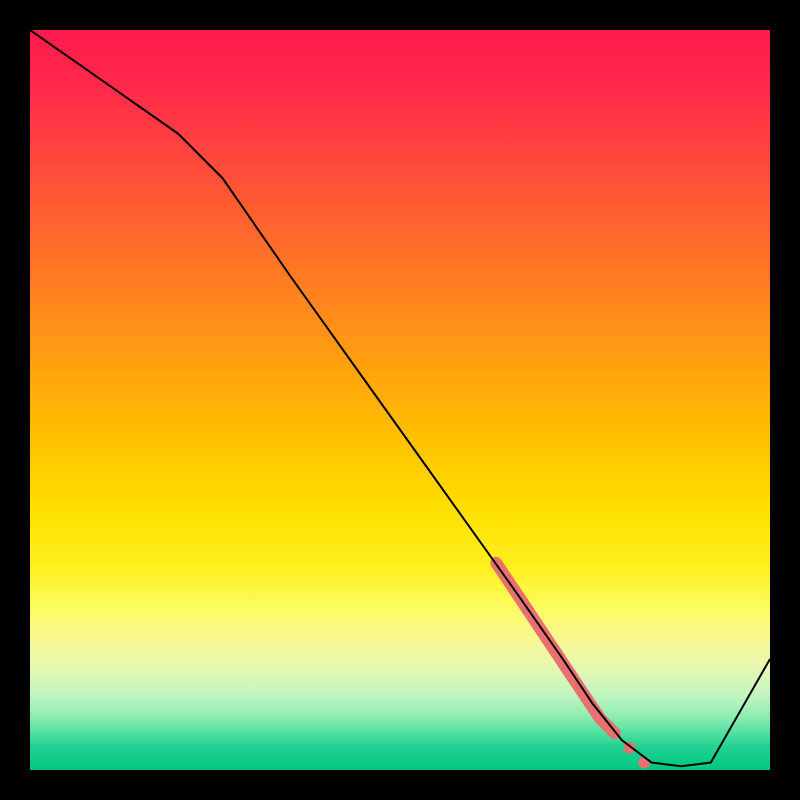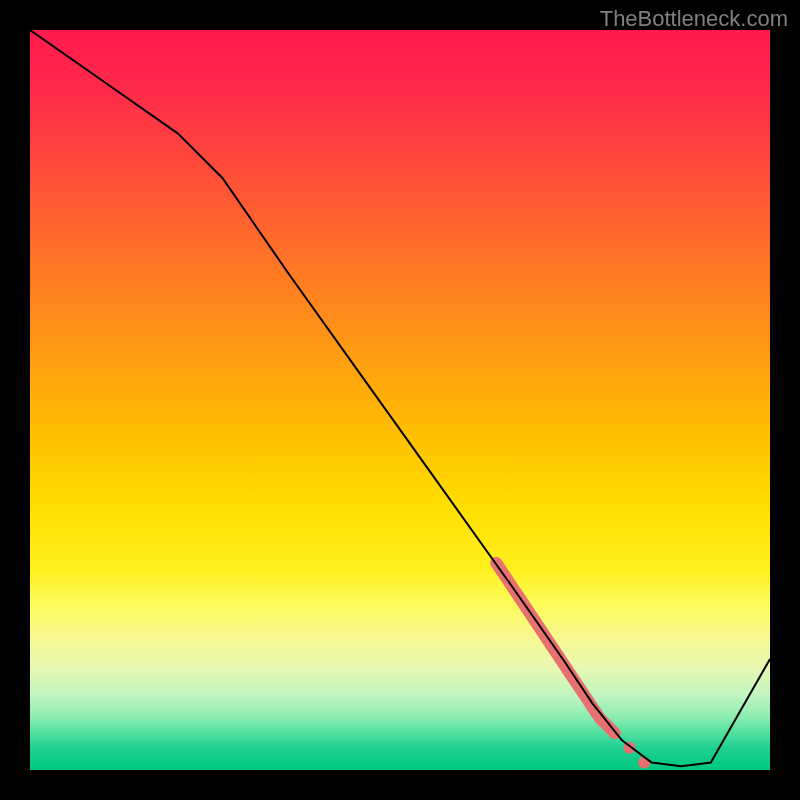--- a/index.html
+++ b/index.html
@@ -59,21 +59,20 @@
     width: 740px;
     height: 740px;
     pointer-events: none;
   }
 </style>
 </head>
 <body>
 
 <div class="chart-container">
 
-  <div class="watermark">TheBottleneck.com</div>
 
   <div class="plot-area">
     <svg class="overlay" viewBox="0 0 740 740" preserveAspectRatio="none">
       <g id="highlight-layer">
           <path d="M466.2 532.8 L481.0 555.0 L495.8 577.2 L510.6 599.4 L525.4 621.6 L540.2 643.8 L555.0 666.0 L569.8 688.2 L584.6 703.0" fill="none" stroke="#e87070" stroke-width="12" stroke-linecap="round"></path>
           <circle cx="584.6" cy="703.0" r="6" fill="#e87070"></circle>
           <circle cx="599.4" cy="717.8" r="6" fill="#e87070"></circle>
           <circle cx="614.2" cy="732.6" r="6" fill="#e87070"></circle>
         </g>
       <path id="main-curve" fill="none" stroke="#000000" stroke-width="2" d="M0.0 0.0 L74.0 51.8 L148.0 103.6 L192.4 148.0 L259.0 244.2 L333.0 347.8 L407.0 451.4 L481.0 555.0 L532.8 629.0 L562.4 673.4 L592.0 710.4 L621.6 732.6 L651.2 736.3 L680.8 732.6 L740.0 629.0"></path>

